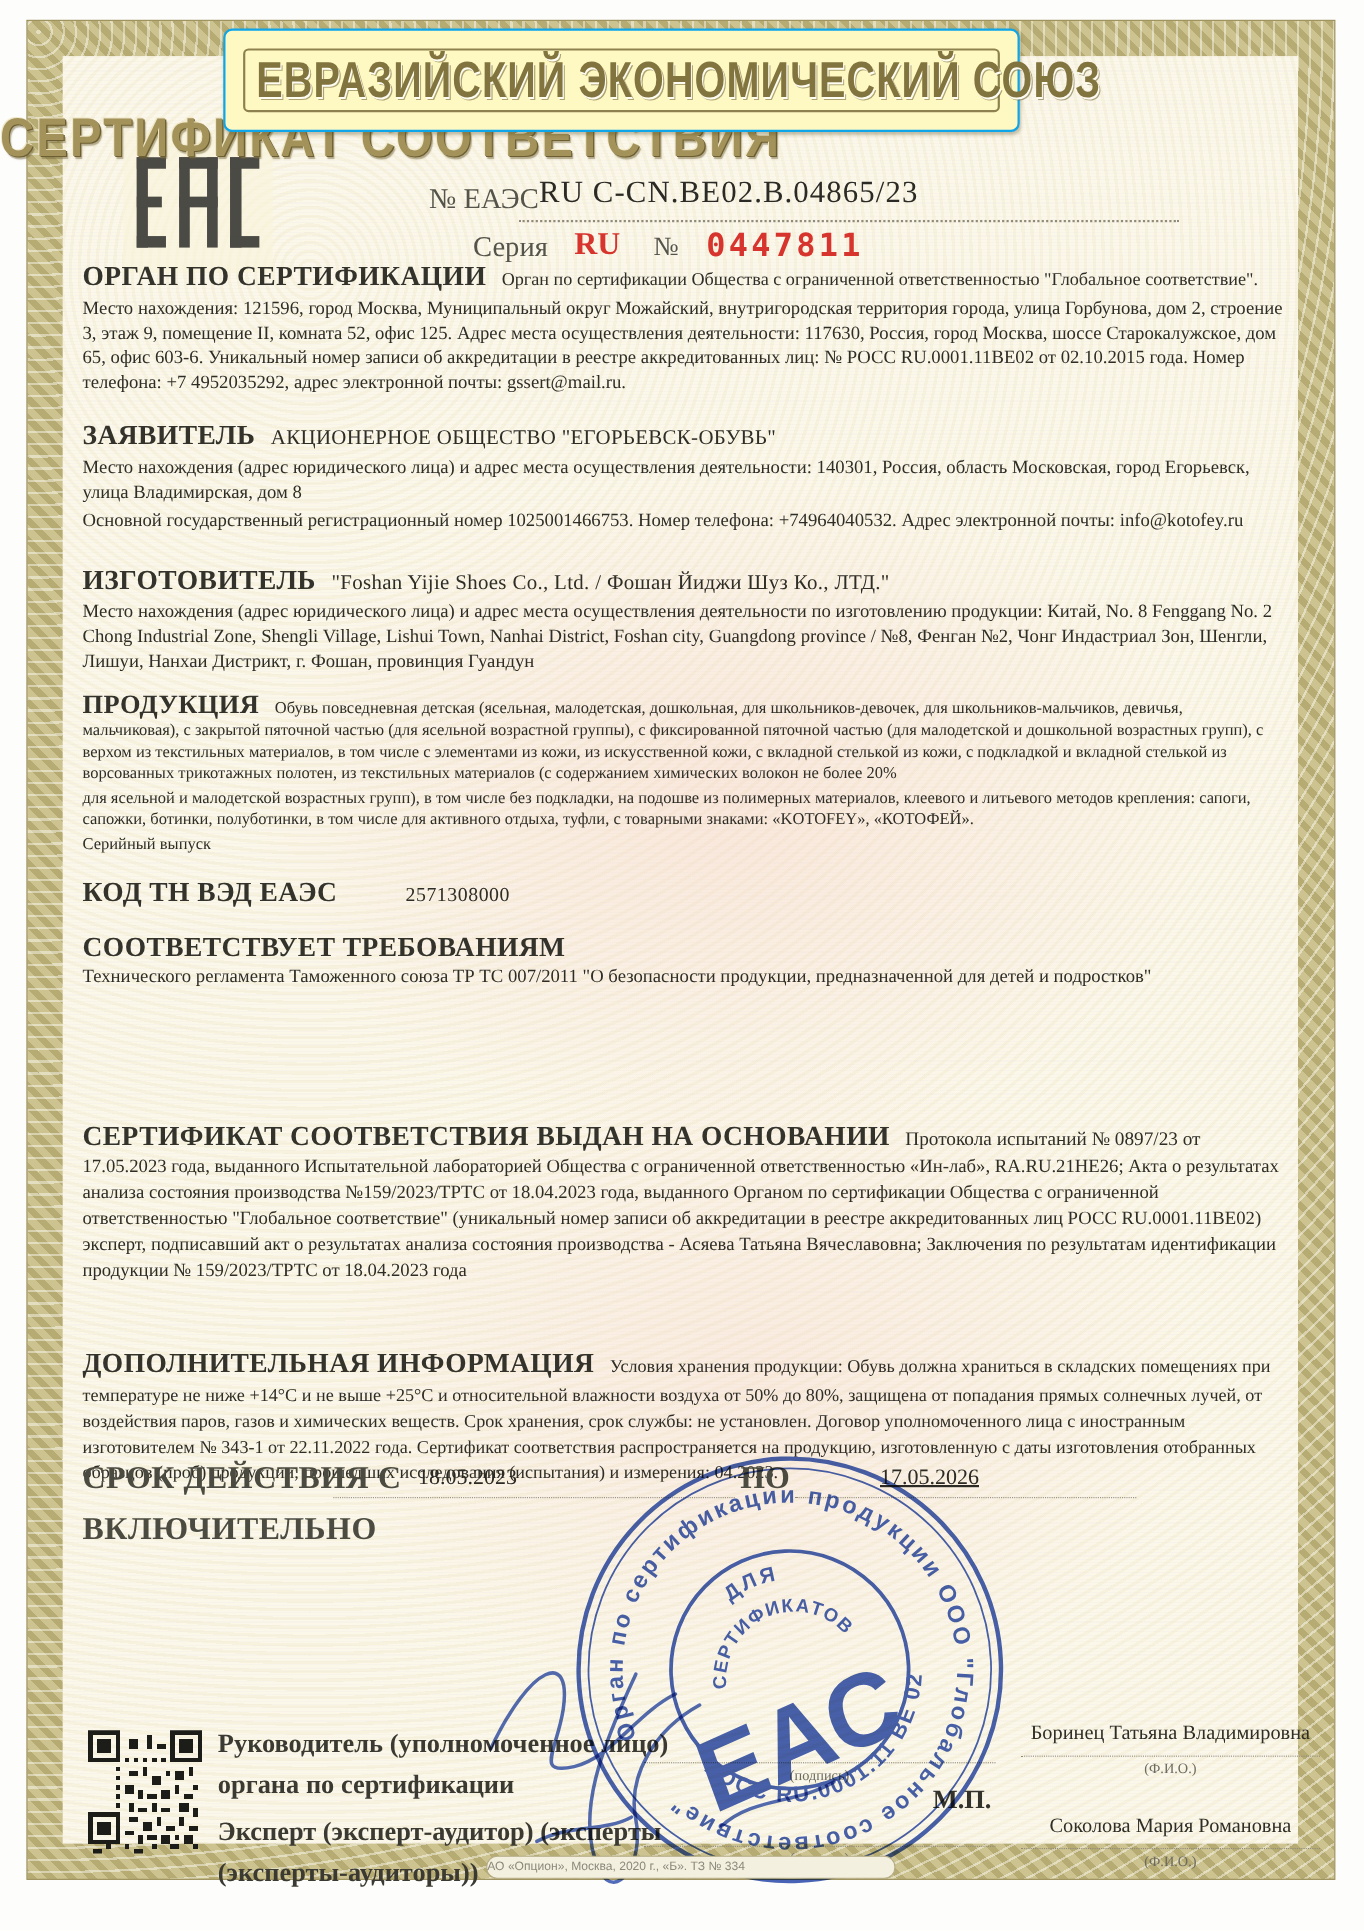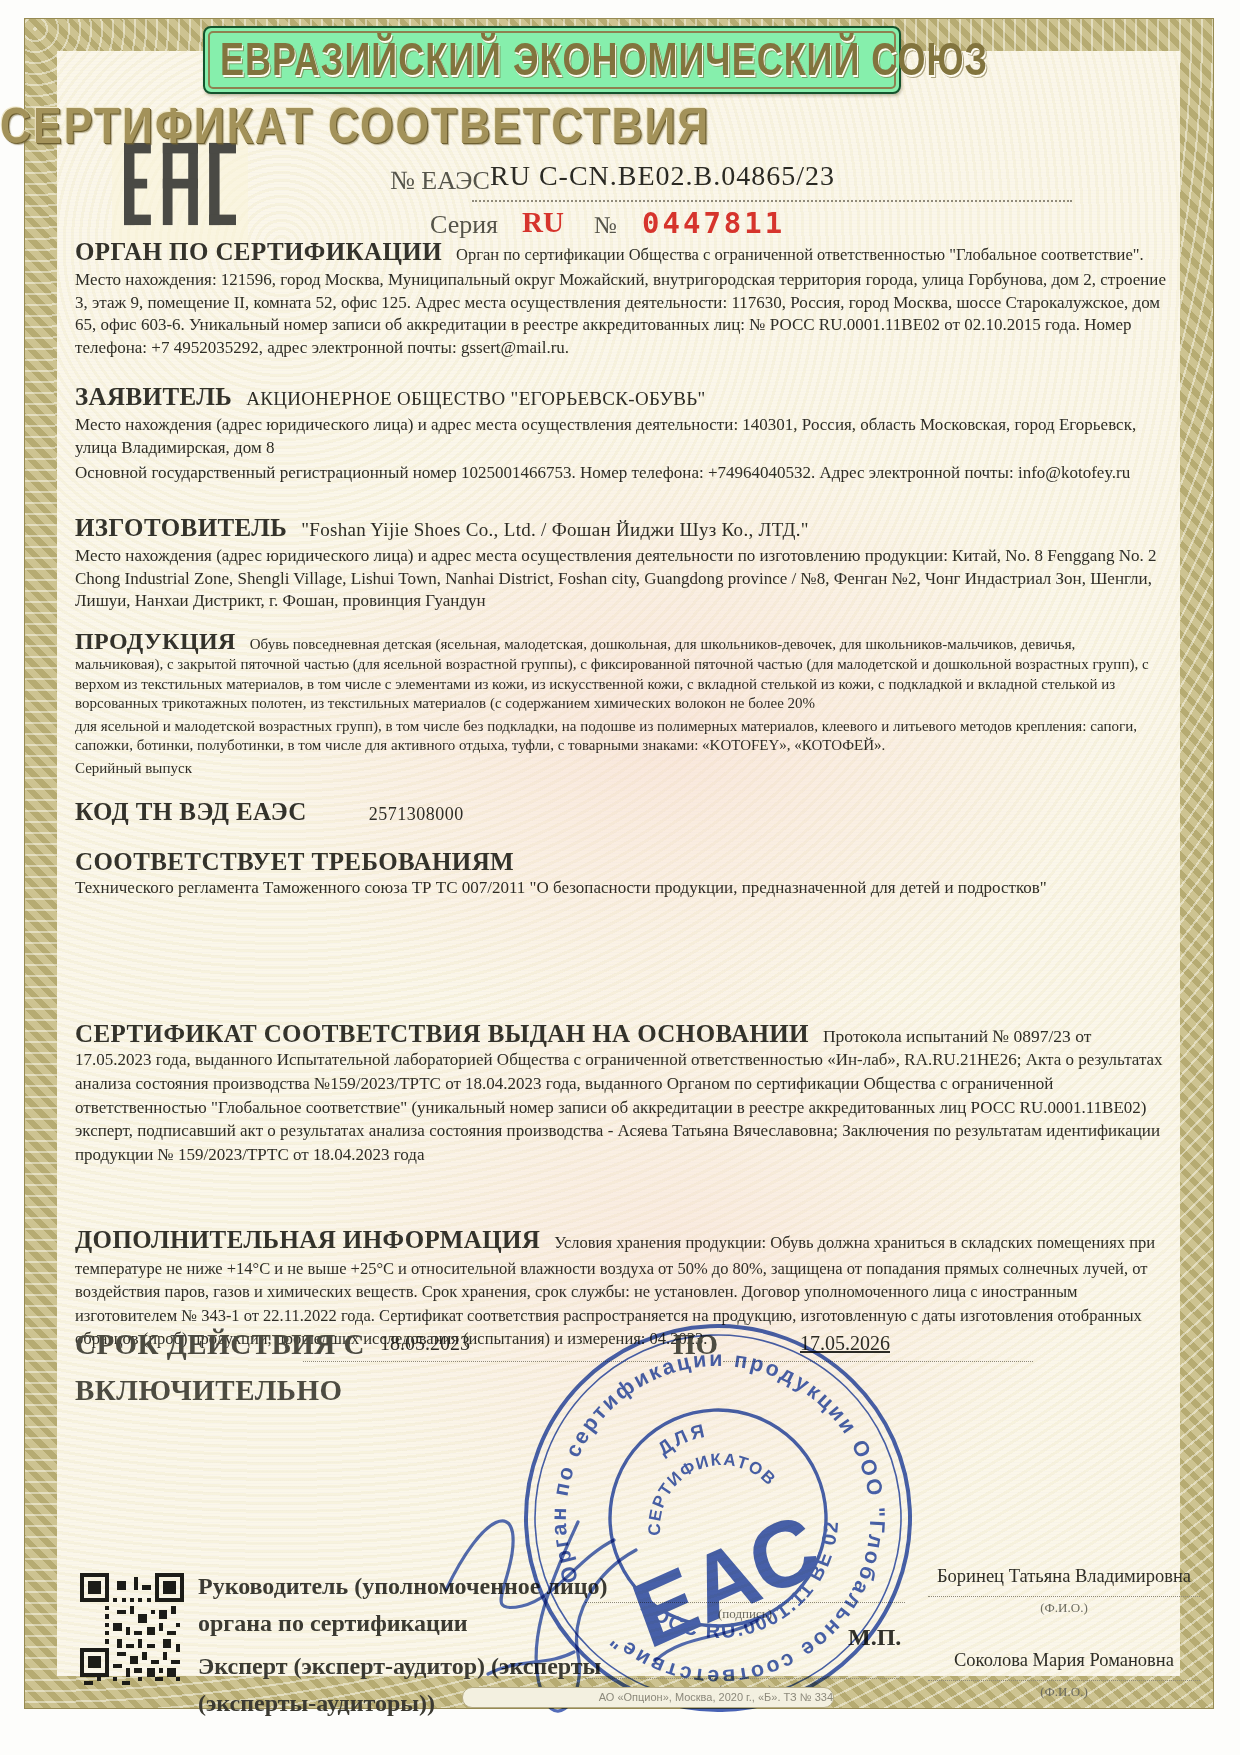--- a/index.html
+++ b/index.html
@@ -14,21 +14,21 @@
     border:1px solid #968a52;}
   .inner{position:absolute;left:57px;top:51px;right:60px;bottom:79px;
     background:
       radial-gradient(ellipse 620px 430px at 54% 42%, rgba(246,205,196,.38), transparent 70%),
       radial-gradient(ellipse 560px 420px at 56% 74%, rgba(246,208,200,.32), transparent 72%),
       repeating-radial-gradient(circle at 20% 12%, rgba(222,212,150,.14) 0 3px, transparent 3px 8px),
       repeating-linear-gradient(0deg, rgba(190,180,230,.05) 0 1px, transparent 1px 3px),
       #fbf7e9;}
   
   .banner{position:absolute;left:203px;top:26px;width:688px;z-index:6;
-    background:#86efac;border:2px solid #14532d;border-radius:8px;padding:3px;
+    background:#fef9c3;border:2px solid #0ea5e9;border-radius:8px;padding:16px;
     box-shadow:1px 2px 3px rgba(90,80,40,.35);}
   .banner-in{border:2px solid #8e8150;border-radius:5px;padding:6px 10px;text-align:center;}
   .banner-title{display:inline-block;transform:scaleY(1.28);transform-origin:center;
     font-family:"Liberation Sans",sans-serif;font-weight:bold;font-size:36px;letter-spacing:1px;
     color:#82743e;white-space:nowrap;
     text-shadow:1px 1px 0 #fffdf2, 2px 2px 0 rgba(110,95,45,.55);}
   
   .eac-mark{position:absolute;left:112px;top:120px;width:136px;height:128px;z-index:2;
     background:rgba(250,244,216,.55);display:flex;align-items:center;justify-content:center;}
   
@@ -78,23 +78,23 @@
   .mp{position:absolute;left:848px;top:1624px;font-size:24px;font-weight:bold;color:#33322b;z-index:2;}
   .name{position:absolute;left:928px;width:272px;text-align:center;font-size:18.5px;color:#2e2d26;z-index:2;}
   .name-line{position:absolute;left:928px;width:272px;border-bottom:1px dotted #8f8a7a;z-index:2;}
   .name-cap{position:absolute;left:928px;width:272px;text-align:center;font-size:13px;color:#6c6b60;z-index:2;}
   
   .stamp{position:absolute;left:518px;top:1318px;width:400px;height:400px;z-index:5;
     transform:rotate(-24deg);opacity:.88;mix-blend-mode:multiply;}
   .ink{position:absolute;left:428px;top:1462px;width:360px;height:300px;z-index:4;
     mix-blend-mode:multiply;}
   
-  .imprint{position:absolute;left:462px;top:1687px;width:370px;height:19px;z-index:7;
+  .imprint{position:absolute;left:442px;top:1687px;width:370px;height:19px;z-index:7;
     background:#f3f0e0;border:1px solid #b5ac85;border-radius:10px;
-    text-align:right;font-family:"Liberation Sans",sans-serif;font-size:11px;color:#8b887a;line-height:18px;}
+    text-align:left;font-family:"Liberation Sans",sans-serif;font-size:11px;color:#8b887a;line-height:18px;}
 </style>
 </head>
 <body>
 
 <div class="page">
   <div class="frame"></div>
   <div class="inner"></div>
 
   <div class="banner">
     <div class="banner-in">

